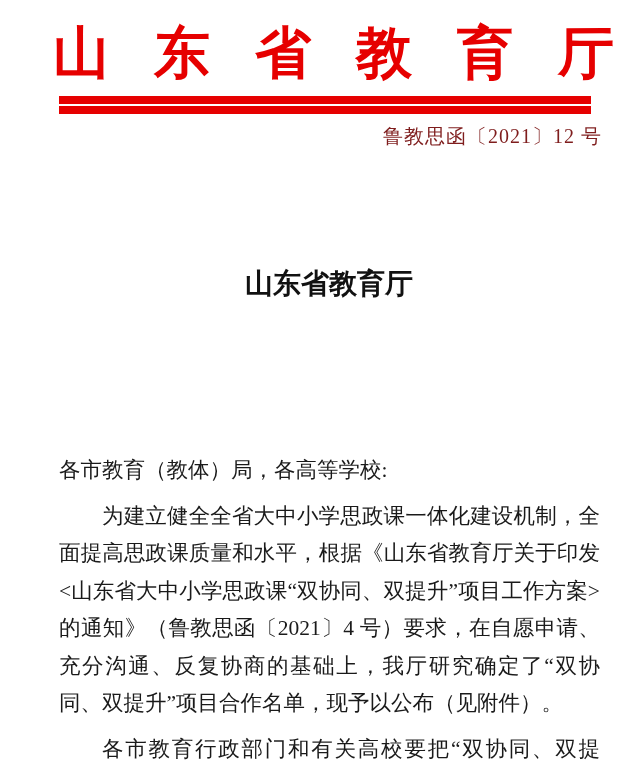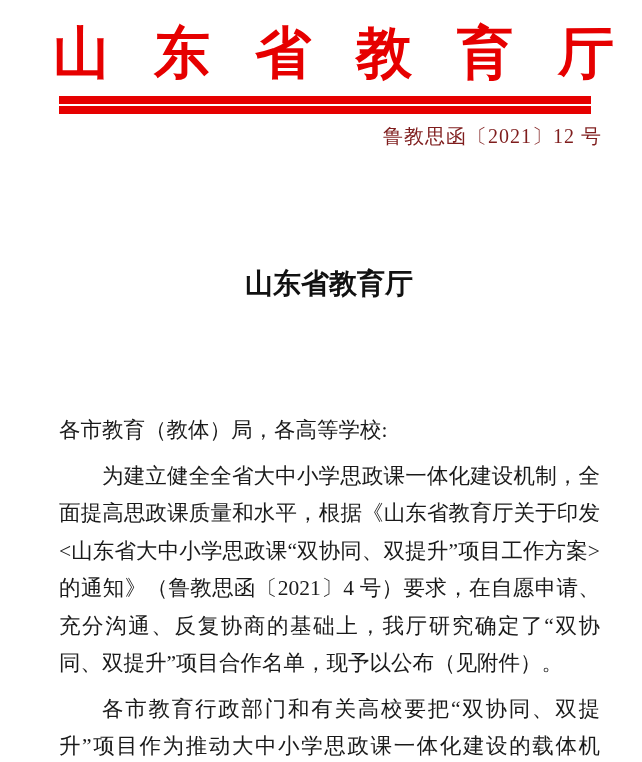--- a/index.html
+++ b/index.html
@@ -58,21 +58,21 @@
   
   .body-block {
     position: absolute;
     top: 396px; left: 43px;
     width: 557px;
     font-size: 21.5px;
     line-height: 37.5px;
     color: #1a1a1a;
     text-align: justify;
   }
-  .salutation { text-indent: 0; }
+  .salutation { text-indent: 0; margin-top: 40px; }
   .para { text-indent: 2em; }
 </style>
 </head>
 <body>
 
 <div class="page">
 
   <div class="agency-name">山东省教育厅</div>
 
   <div class="red-rule">

